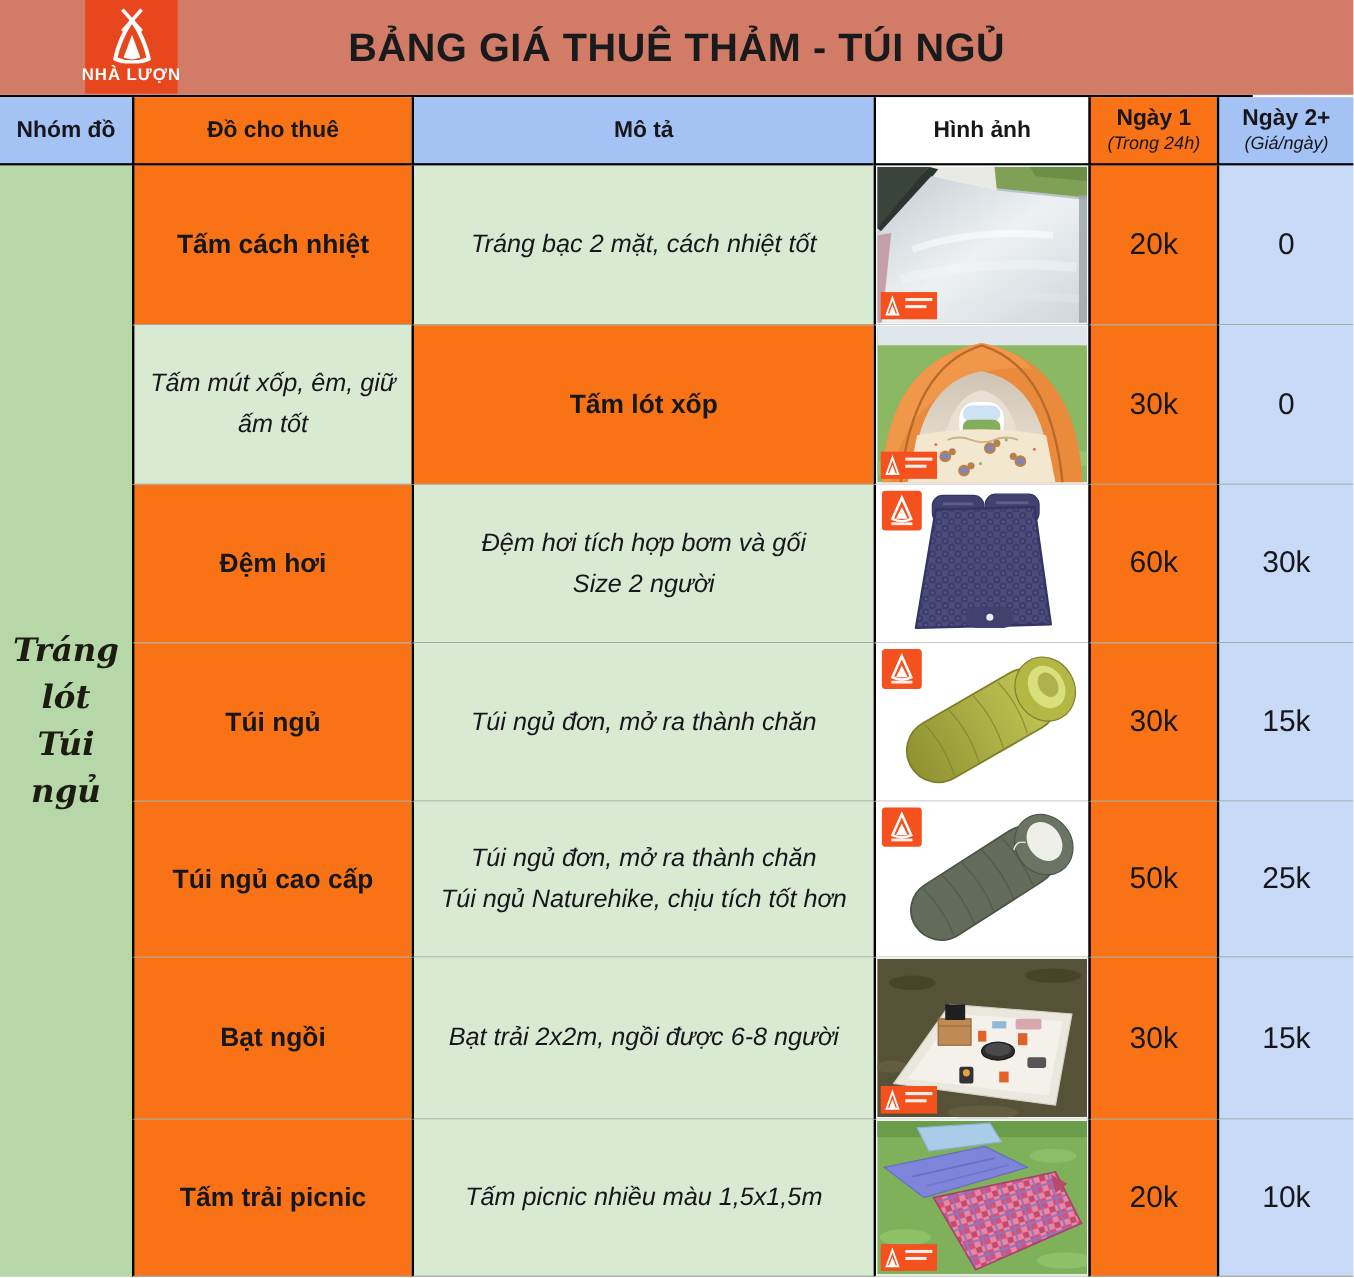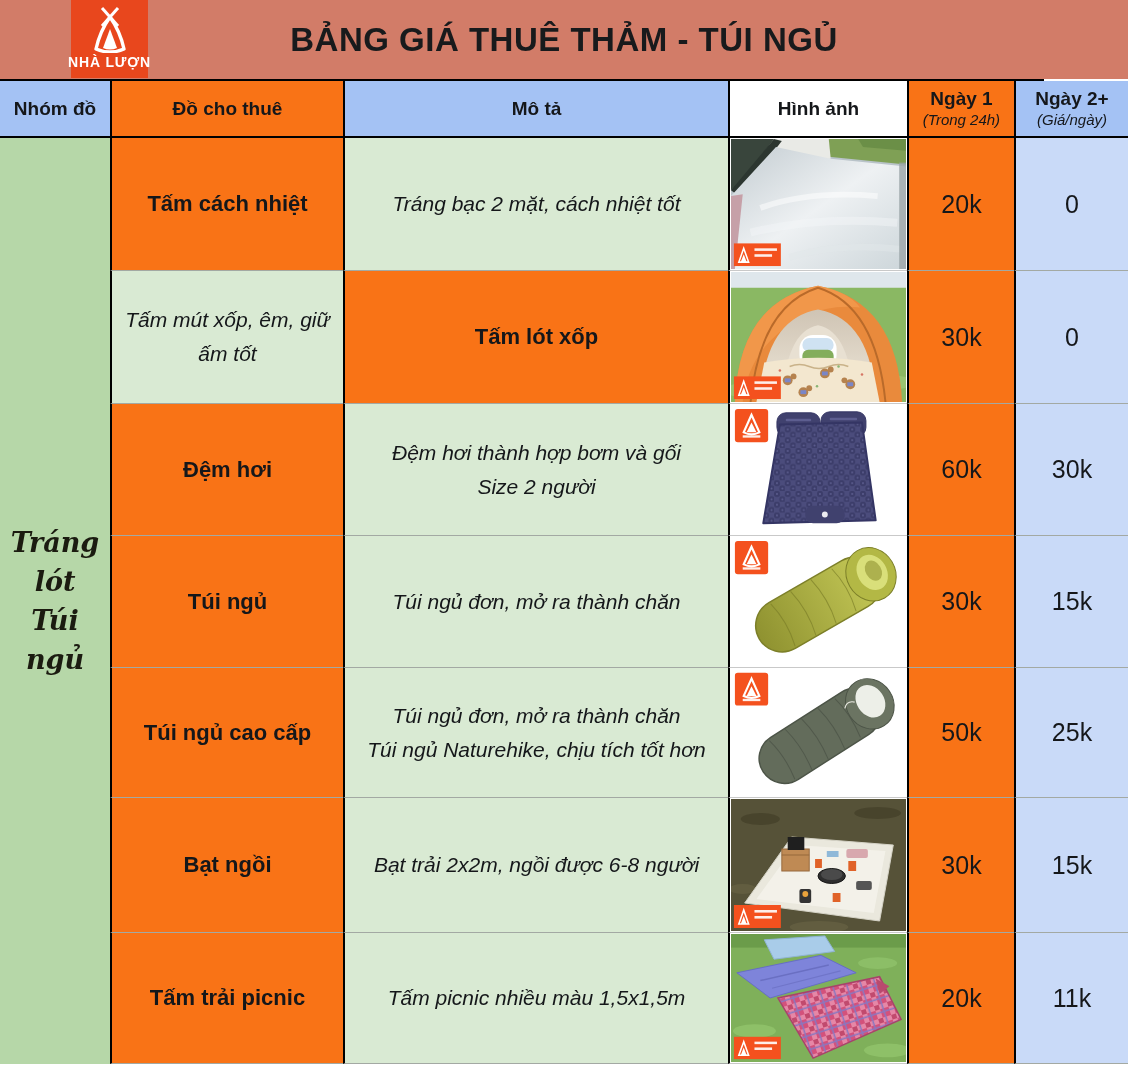--- a/index.html
+++ b/index.html
@@ -198,21 +198,21 @@
     <span>30k</span>
   </div>
   <div class="cell price-cell bg-priceblue bl">
     <span>0</span>
   </div>
 
   <div class="cell item-cell bg-pink bl">
     <span>Đệm hơi</span>
   </div>
   <div class="cell desc-cell bg-green bl">
-    <div>Đệm hơi thành hợp bơm và gối</div>
+    <div>Đệm hơi tích hợp bơm và gối</div>
     <div>Size 2 người</div>
   </div>
   <div class="cell image-cell bl">
       <svg viewBox="0 0 179 132" preserveAspectRatio="none">
     <defs>
       <pattern id="bumps" width="11" height="11" patternUnits="userSpaceOnUse">
         <rect width="11" height="11" fill="#4b4c7c"></rect>
         <circle cx="3" cy="3" r="3.2" fill="#3c3d6a"></circle>
             <circle cx="8.5" cy="8.5" r="3.2" fill="#3c3d6a"></circle>
         <circle cx="3" cy="3" r="1" fill="#5d5e90"></circle>
@@ -400,15 +400,15 @@
       <path d="M13 117 l-3 8 h6 z" fill="#fff"></path>
       <rect x="24" y="111" width="23" height="2.6" fill="#fff" opacity=".9"></rect>
       <rect x="24" y="117" width="18" height="2.6" fill="#fff" opacity=".9"></rect>
     </g>
   </svg>
     </div>
   <div class="cell price-cell bg-pink bl">
     <span>20k</span>
   </div>
   <div class="cell price-cell bg-priceblue bl">
-    <span>11k</span>
+    <span>10k</span>
   </div>
 </div>
 
 </body></html>

